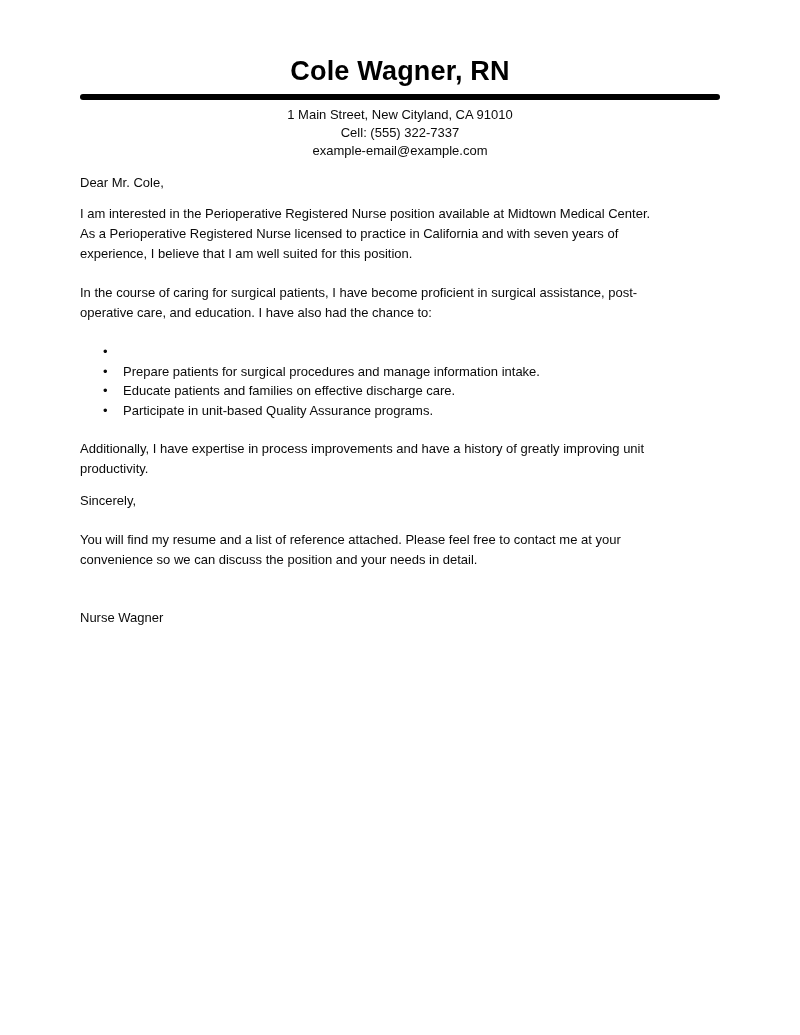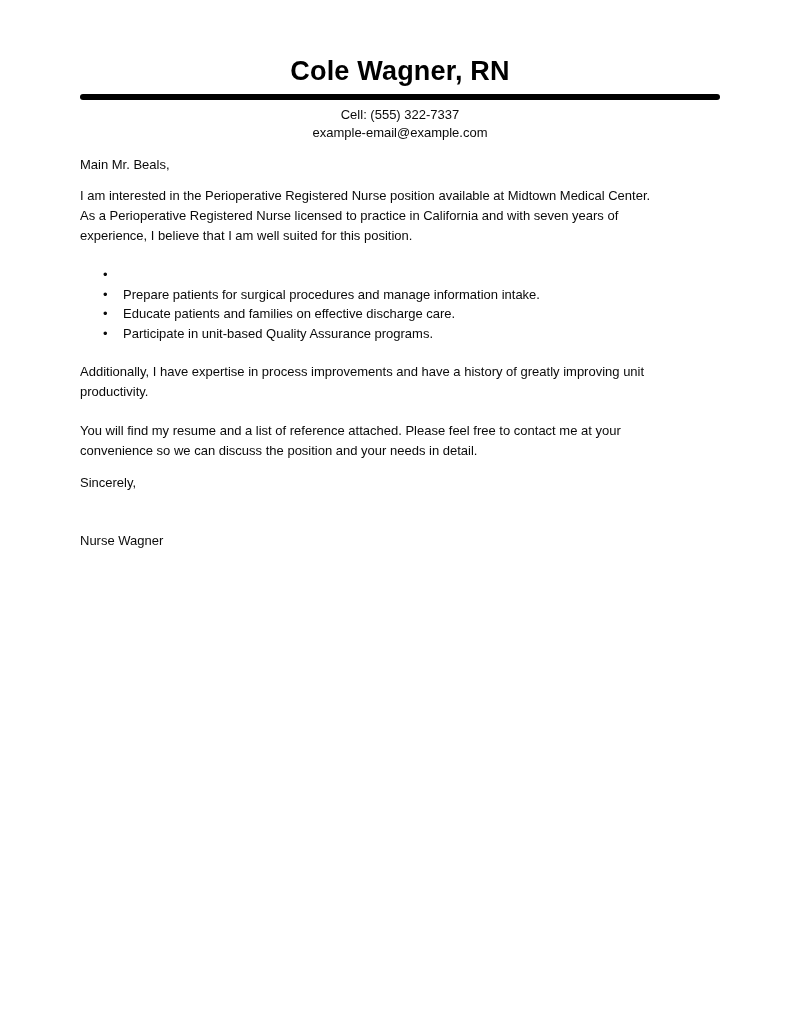--- a/index.html
+++ b/index.html
@@ -66,30 +66,33 @@
 </head>
 <body>
 
 <div class="page">
 
   <div class="title">Cole Wagner, RN</div>
 
   <div class="rule"></div>
 
   <div class="contact">
+    <div>1 Main Street, New Cityland, CA 91010</div>
     <div>Cell: (555) 322-7337</div>
     <div>example-email@example.com</div>
   </div>
 
-  <div class="body-text salutation">Main Mr. Beals,</div>
+  <div class="body-text salutation">Dear Mr. Cole,</div>
 
   <div class="body-text p1">I am interested in the Perioperative Registered Nurse position available at Midtown Medical Center.
 As a Perioperative Registered Nurse licensed to practice in California and with seven years of
 experience, I believe that I am well suited for this position.</div>
 
+  <div class="body-text p2">In the course of caring for surgical patients, I have become proficient in surgical assistance, post-
+operative care, and education. I have also had the chance to:</div>
 
   <div class="bullets">
     <div class="bullet-row">
       <span class="bullet-dot">•</span>
     </div>
     <div class="bullet-row">
       <span class="bullet-dot">•</span>
       <span>Prepare patients for surgical procedures and manage information intake.</span>
     </div>
     <div class="bullet-row">
@@ -98,20 +101,20 @@
     </div>
     <div class="bullet-row">
       <span class="bullet-dot">•</span>
       <span>Participate in unit-based Quality Assurance programs.</span>
     </div>
   </div>
 
   <div class="body-text p3">Additionally, I have expertise in process improvements and have a history of greatly improving unit
 productivity.</div>
 
+  <div class="body-text closing">Sincerely,</div>
+
   <div class="body-text p4">You will find my resume and a list of reference attached. Please feel free to contact me at your
 convenience so we can discuss the position and your needs in detail.</div>
-
-  <div class="body-text closing">Sincerely,</div>
 
   <div class="body-text signature">Nurse Wagner</div>
 
 </div>
 
 </body></html>

